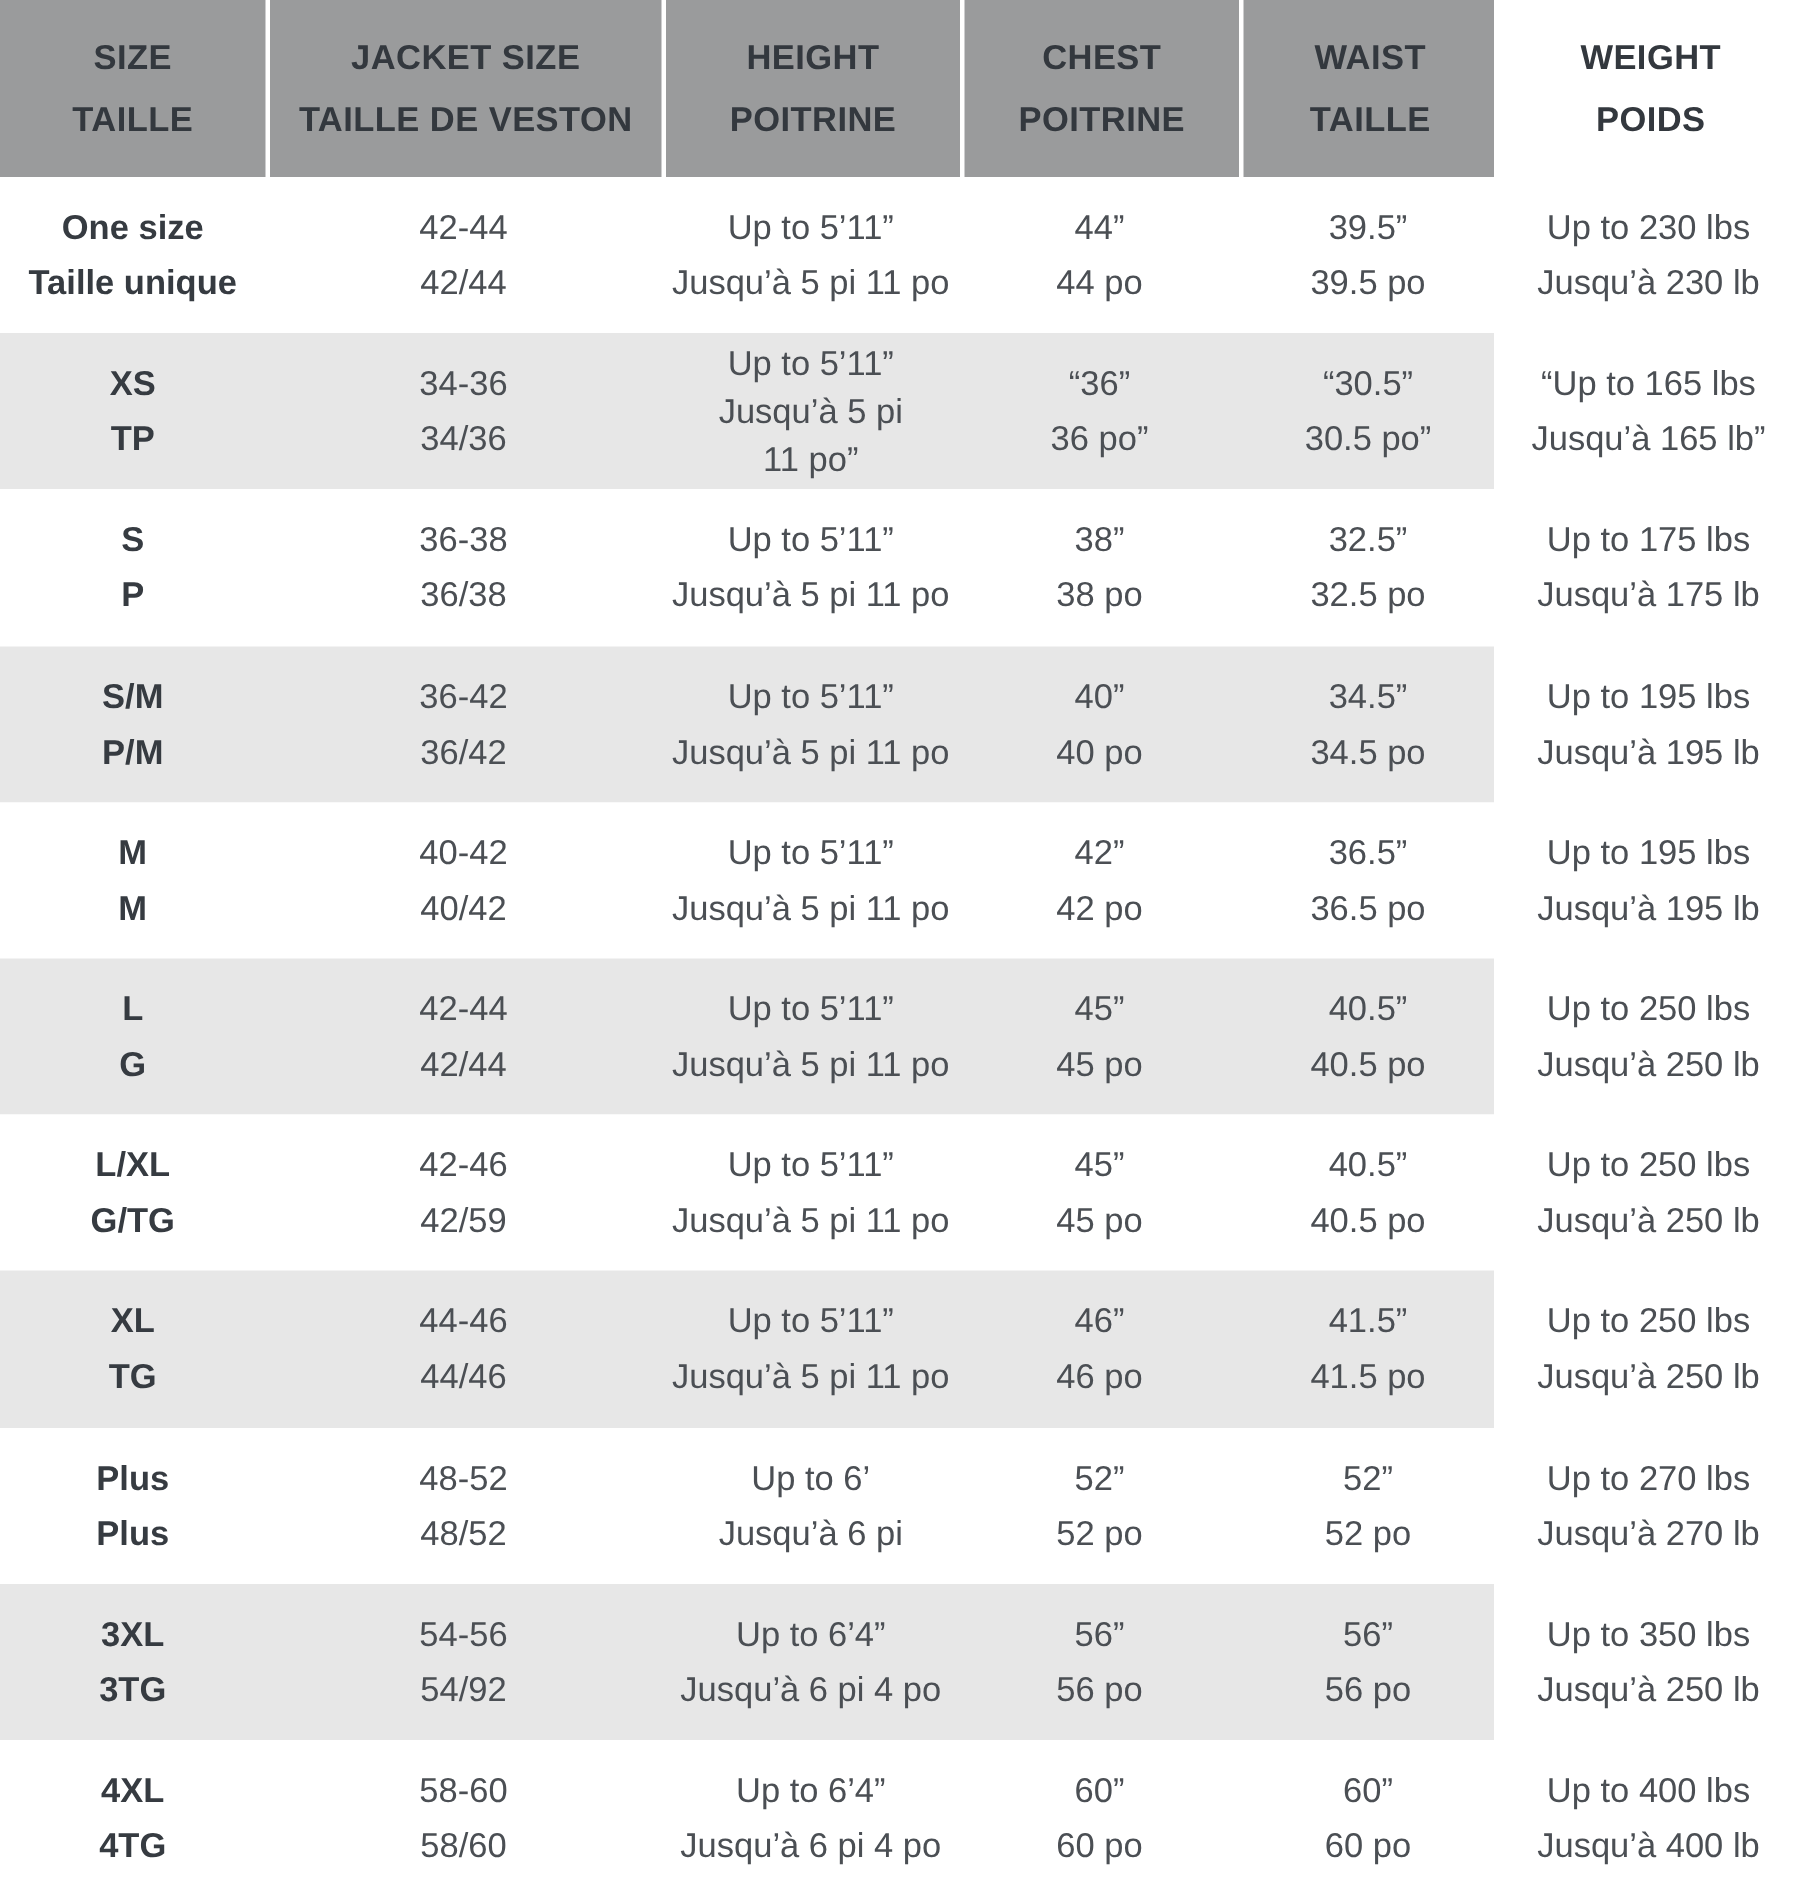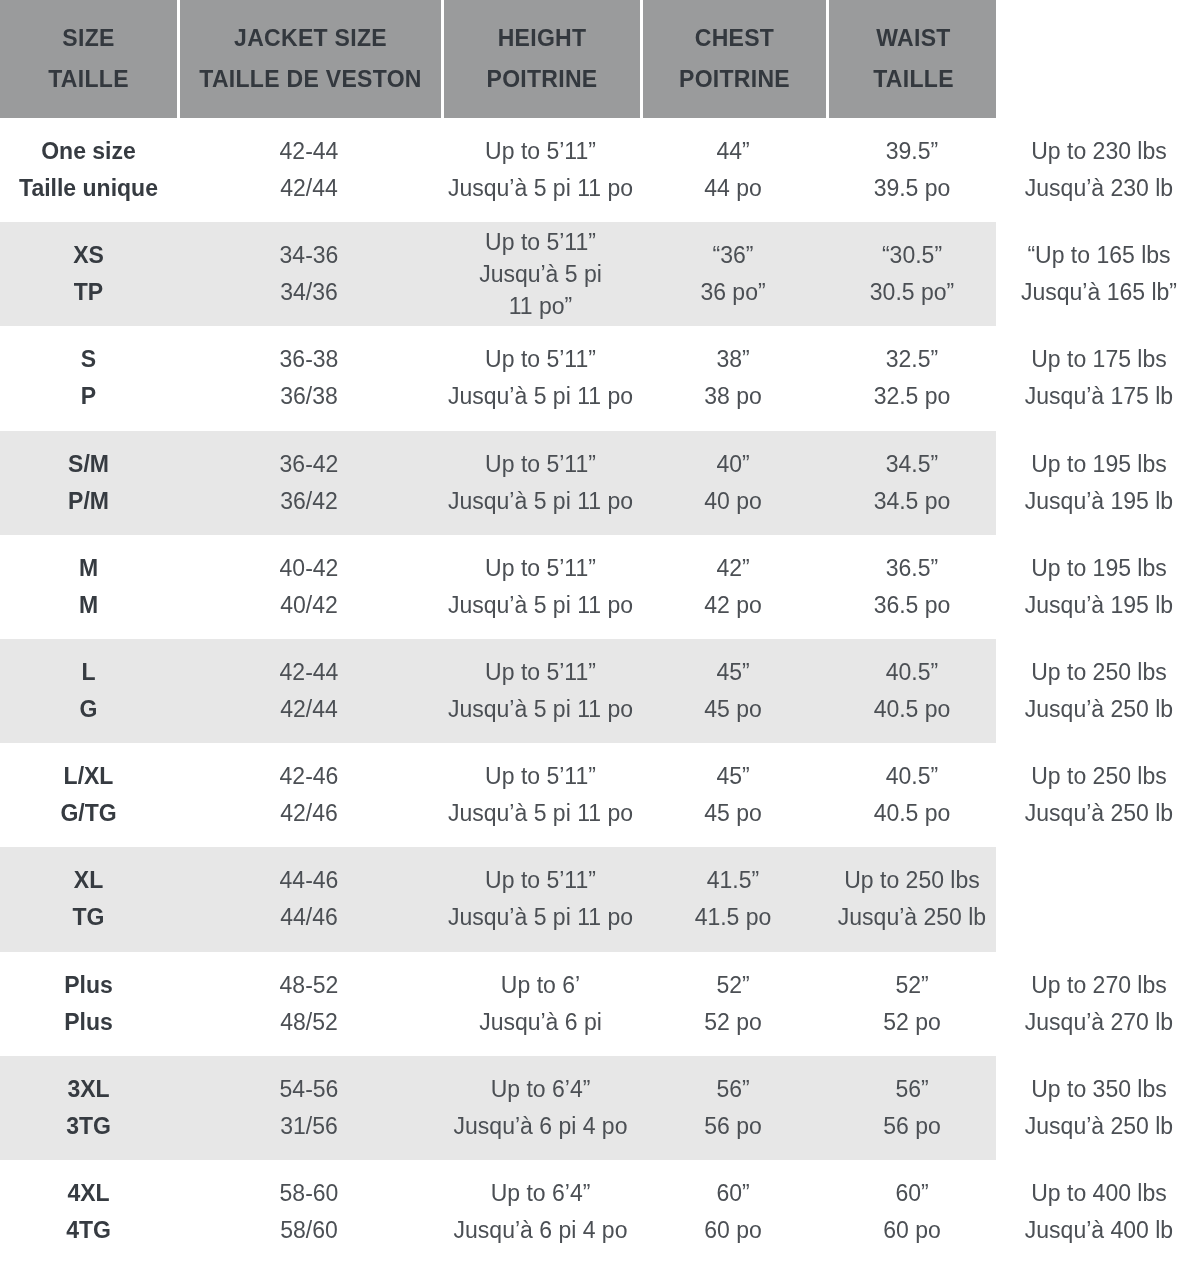--- a/index.html
+++ b/index.html
@@ -90,20 +90,24 @@
         <div class="line">POITRINE</div>
       </div>
       <div class="hcell">
         <div class="line">CHEST</div>
         <div class="line">POITRINE</div>
       </div>
       <div class="hcell">
         <div class="line">WAIST</div>
         <div class="line">TAILLE</div>
       </div>
+      <div class="hcell">
+        <div class="line">WEIGHT</div>
+        <div class="line">POIDS</div>
+      </div>
     </div>
 
 <div class="row body-row white">
       <div class="cell label">
         <div class="line">One size</div>
         <div class="line">Taille unique</div>
       </div>
       <div class="cell">
         <div class="line">42-44</div>
         <div class="line">42/44</div>
@@ -256,21 +260,21 @@
         <div class="line">Jusqu’à 250 lb</div>
       </div>
     </div>
     <div class="row body-row white">
       <div class="cell label">
         <div class="line">L/XL</div>
         <div class="line">G/TG</div>
       </div>
       <div class="cell">
         <div class="line">42-46</div>
-        <div class="line">42/46</div>
+        <div class="line">42/59</div>
       </div>
       <div class="cell">
         <div class="line">Up to 5’11”</div>
         <div class="line">Jusqu’à 5 pi 11 po</div>
       </div>
       <div class="cell">
         <div class="line">45”</div>
         <div class="line">45 po</div>
       </div>
       <div class="cell">
@@ -289,20 +293,24 @@
       </div>
       <div class="cell">
         <div class="line">44-46</div>
         <div class="line">44/46</div>
       </div>
       <div class="cell">
         <div class="line">Up to 5’11”</div>
         <div class="line">Jusqu’à 5 pi 11 po</div>
       </div>
       <div class="cell">
+        <div class="line">46”</div>
+        <div class="line">46 po</div>
+      </div>
+      <div class="cell">
         <div class="line">41.5”</div>
         <div class="line">41.5 po</div>
       </div>
       <div class="cell">
         <div class="line">Up to 250 lbs</div>
         <div class="line">Jusqu’à 250 lb</div>
       </div>
     </div>
     <div class="row body-row white">
       <div class="cell label">
@@ -330,21 +338,21 @@
         <div class="line">Jusqu’à 270 lb</div>
       </div>
     </div>
     <div class="row body-row gray">
       <div class="cell label">
         <div class="line">3XL</div>
         <div class="line">3TG</div>
       </div>
       <div class="cell">
         <div class="line">54-56</div>
-        <div class="line">31/56</div>
+        <div class="line">54/92</div>
       </div>
       <div class="cell">
         <div class="line">Up to 6’4”</div>
         <div class="line">Jusqu’à 6 pi 4 po</div>
       </div>
       <div class="cell">
         <div class="line">56”</div>
         <div class="line">56 po</div>
       </div>
       <div class="cell">

